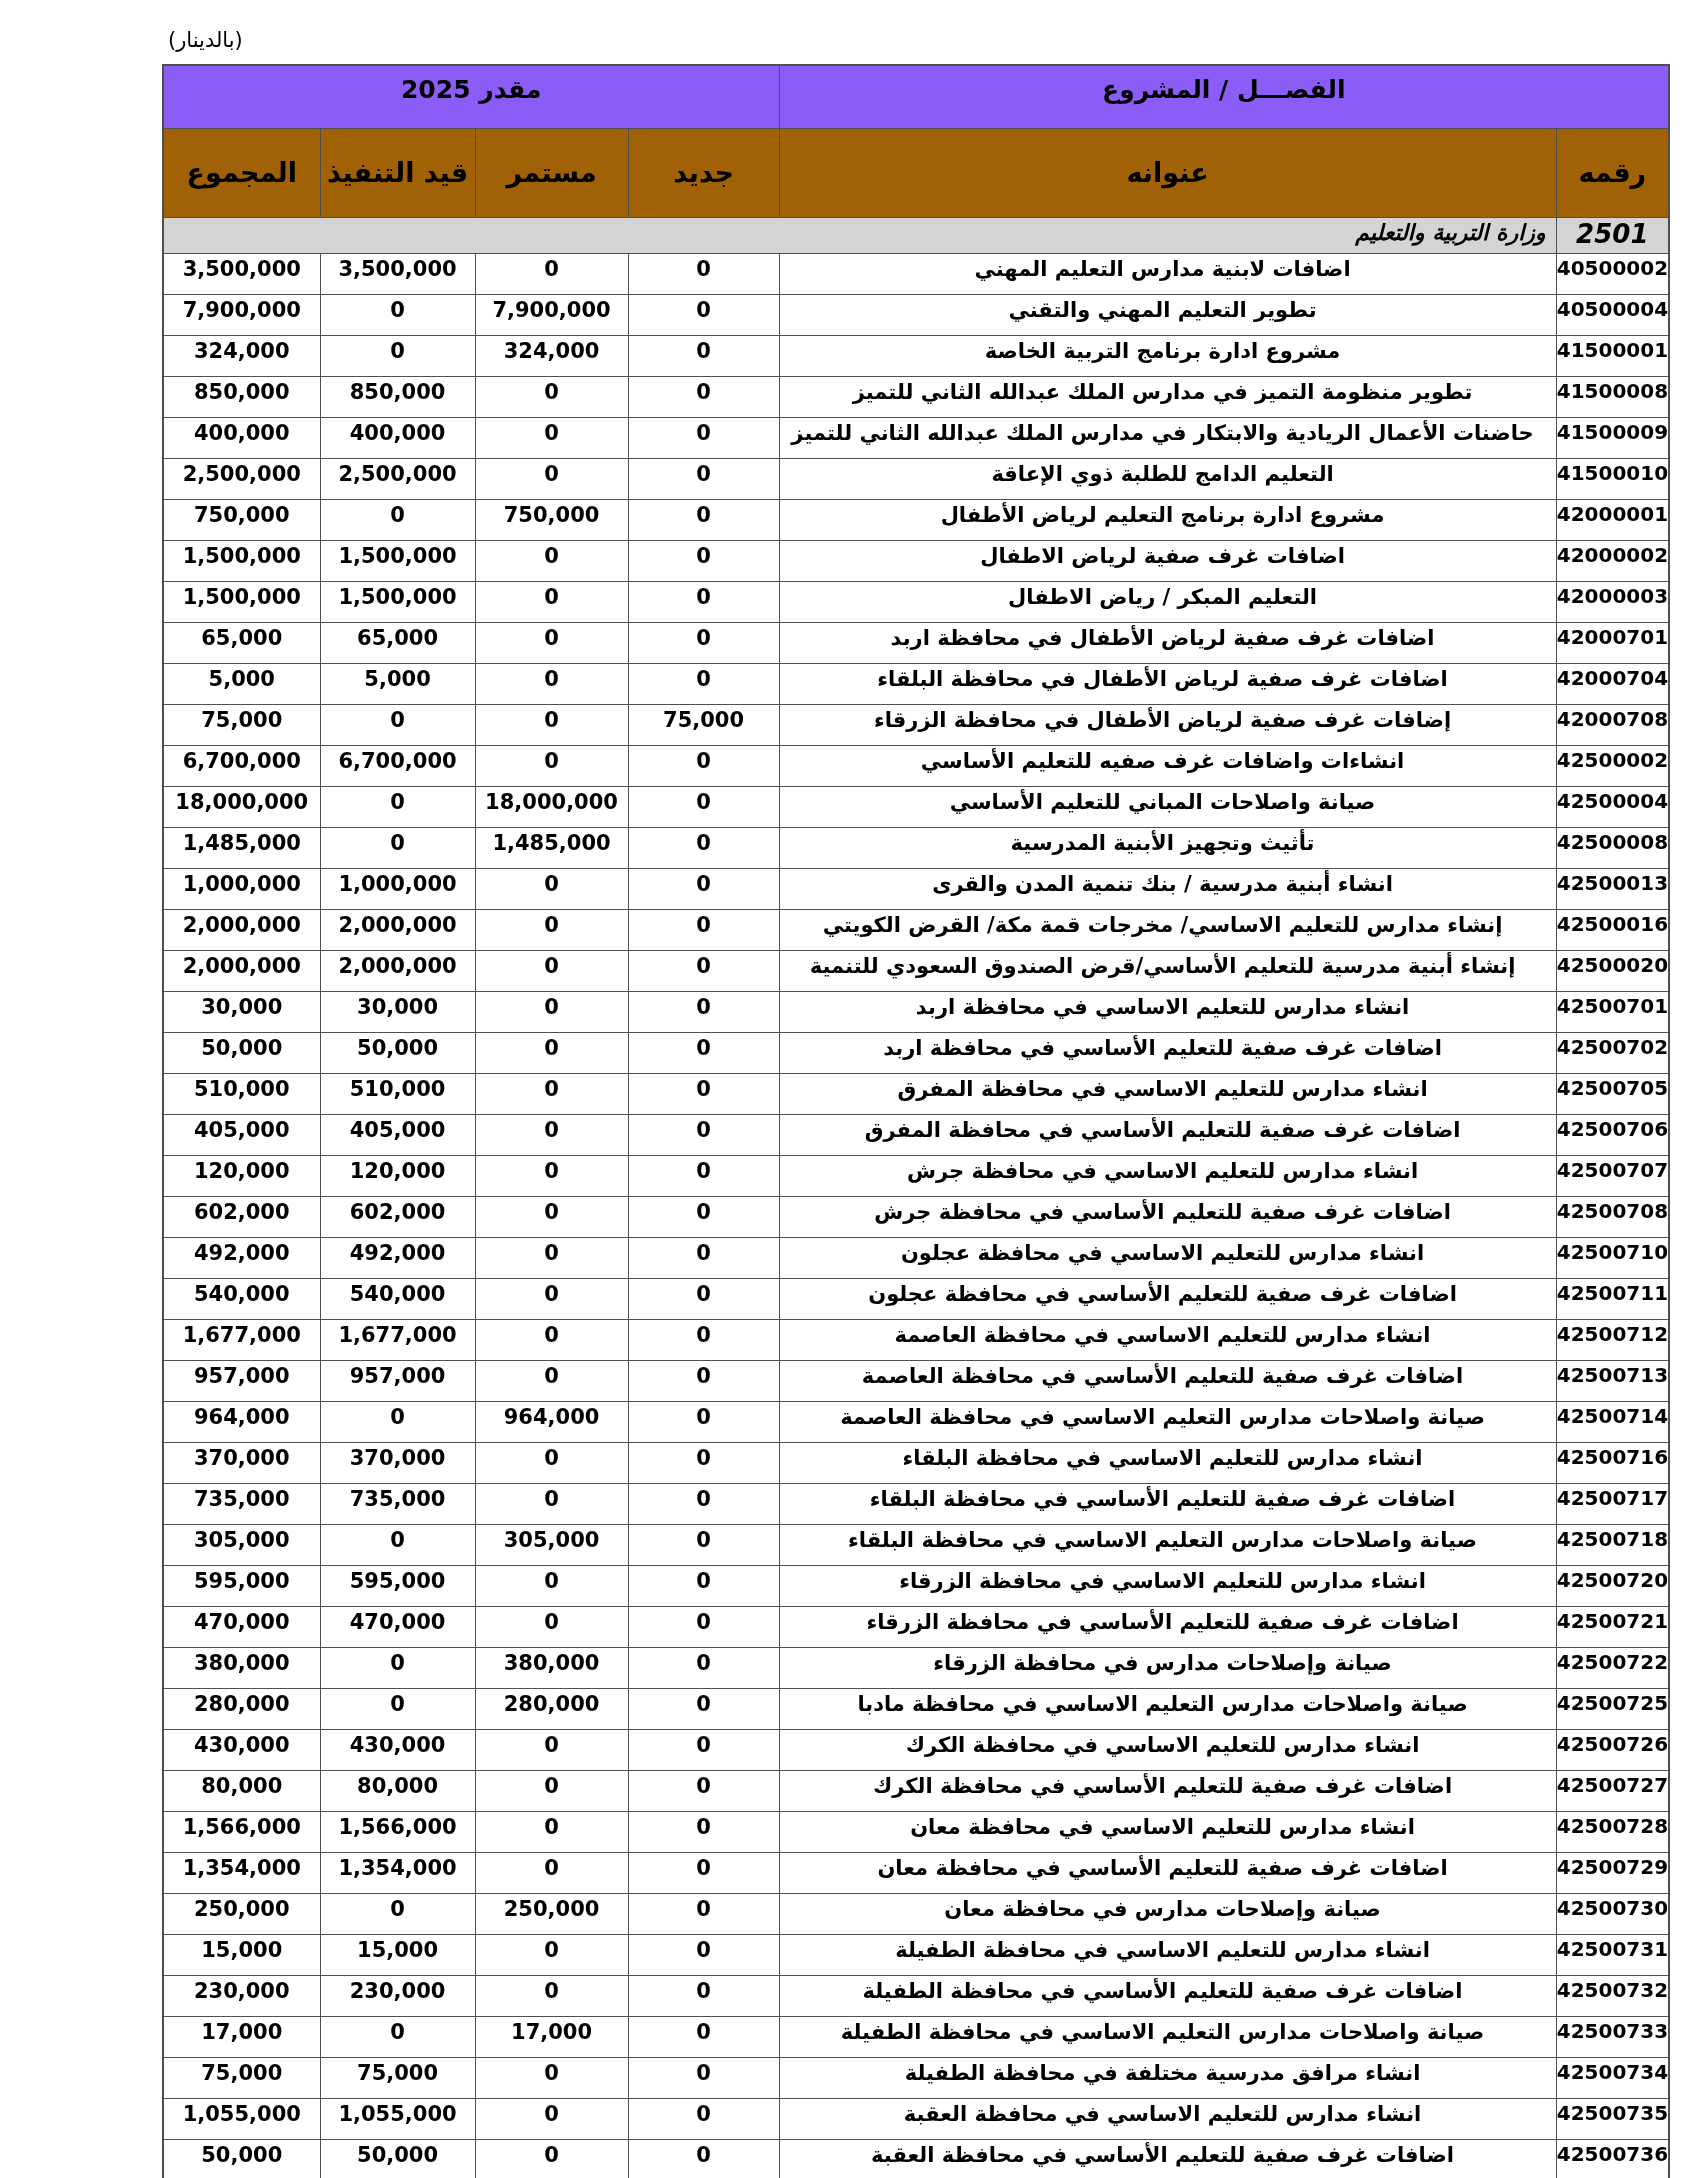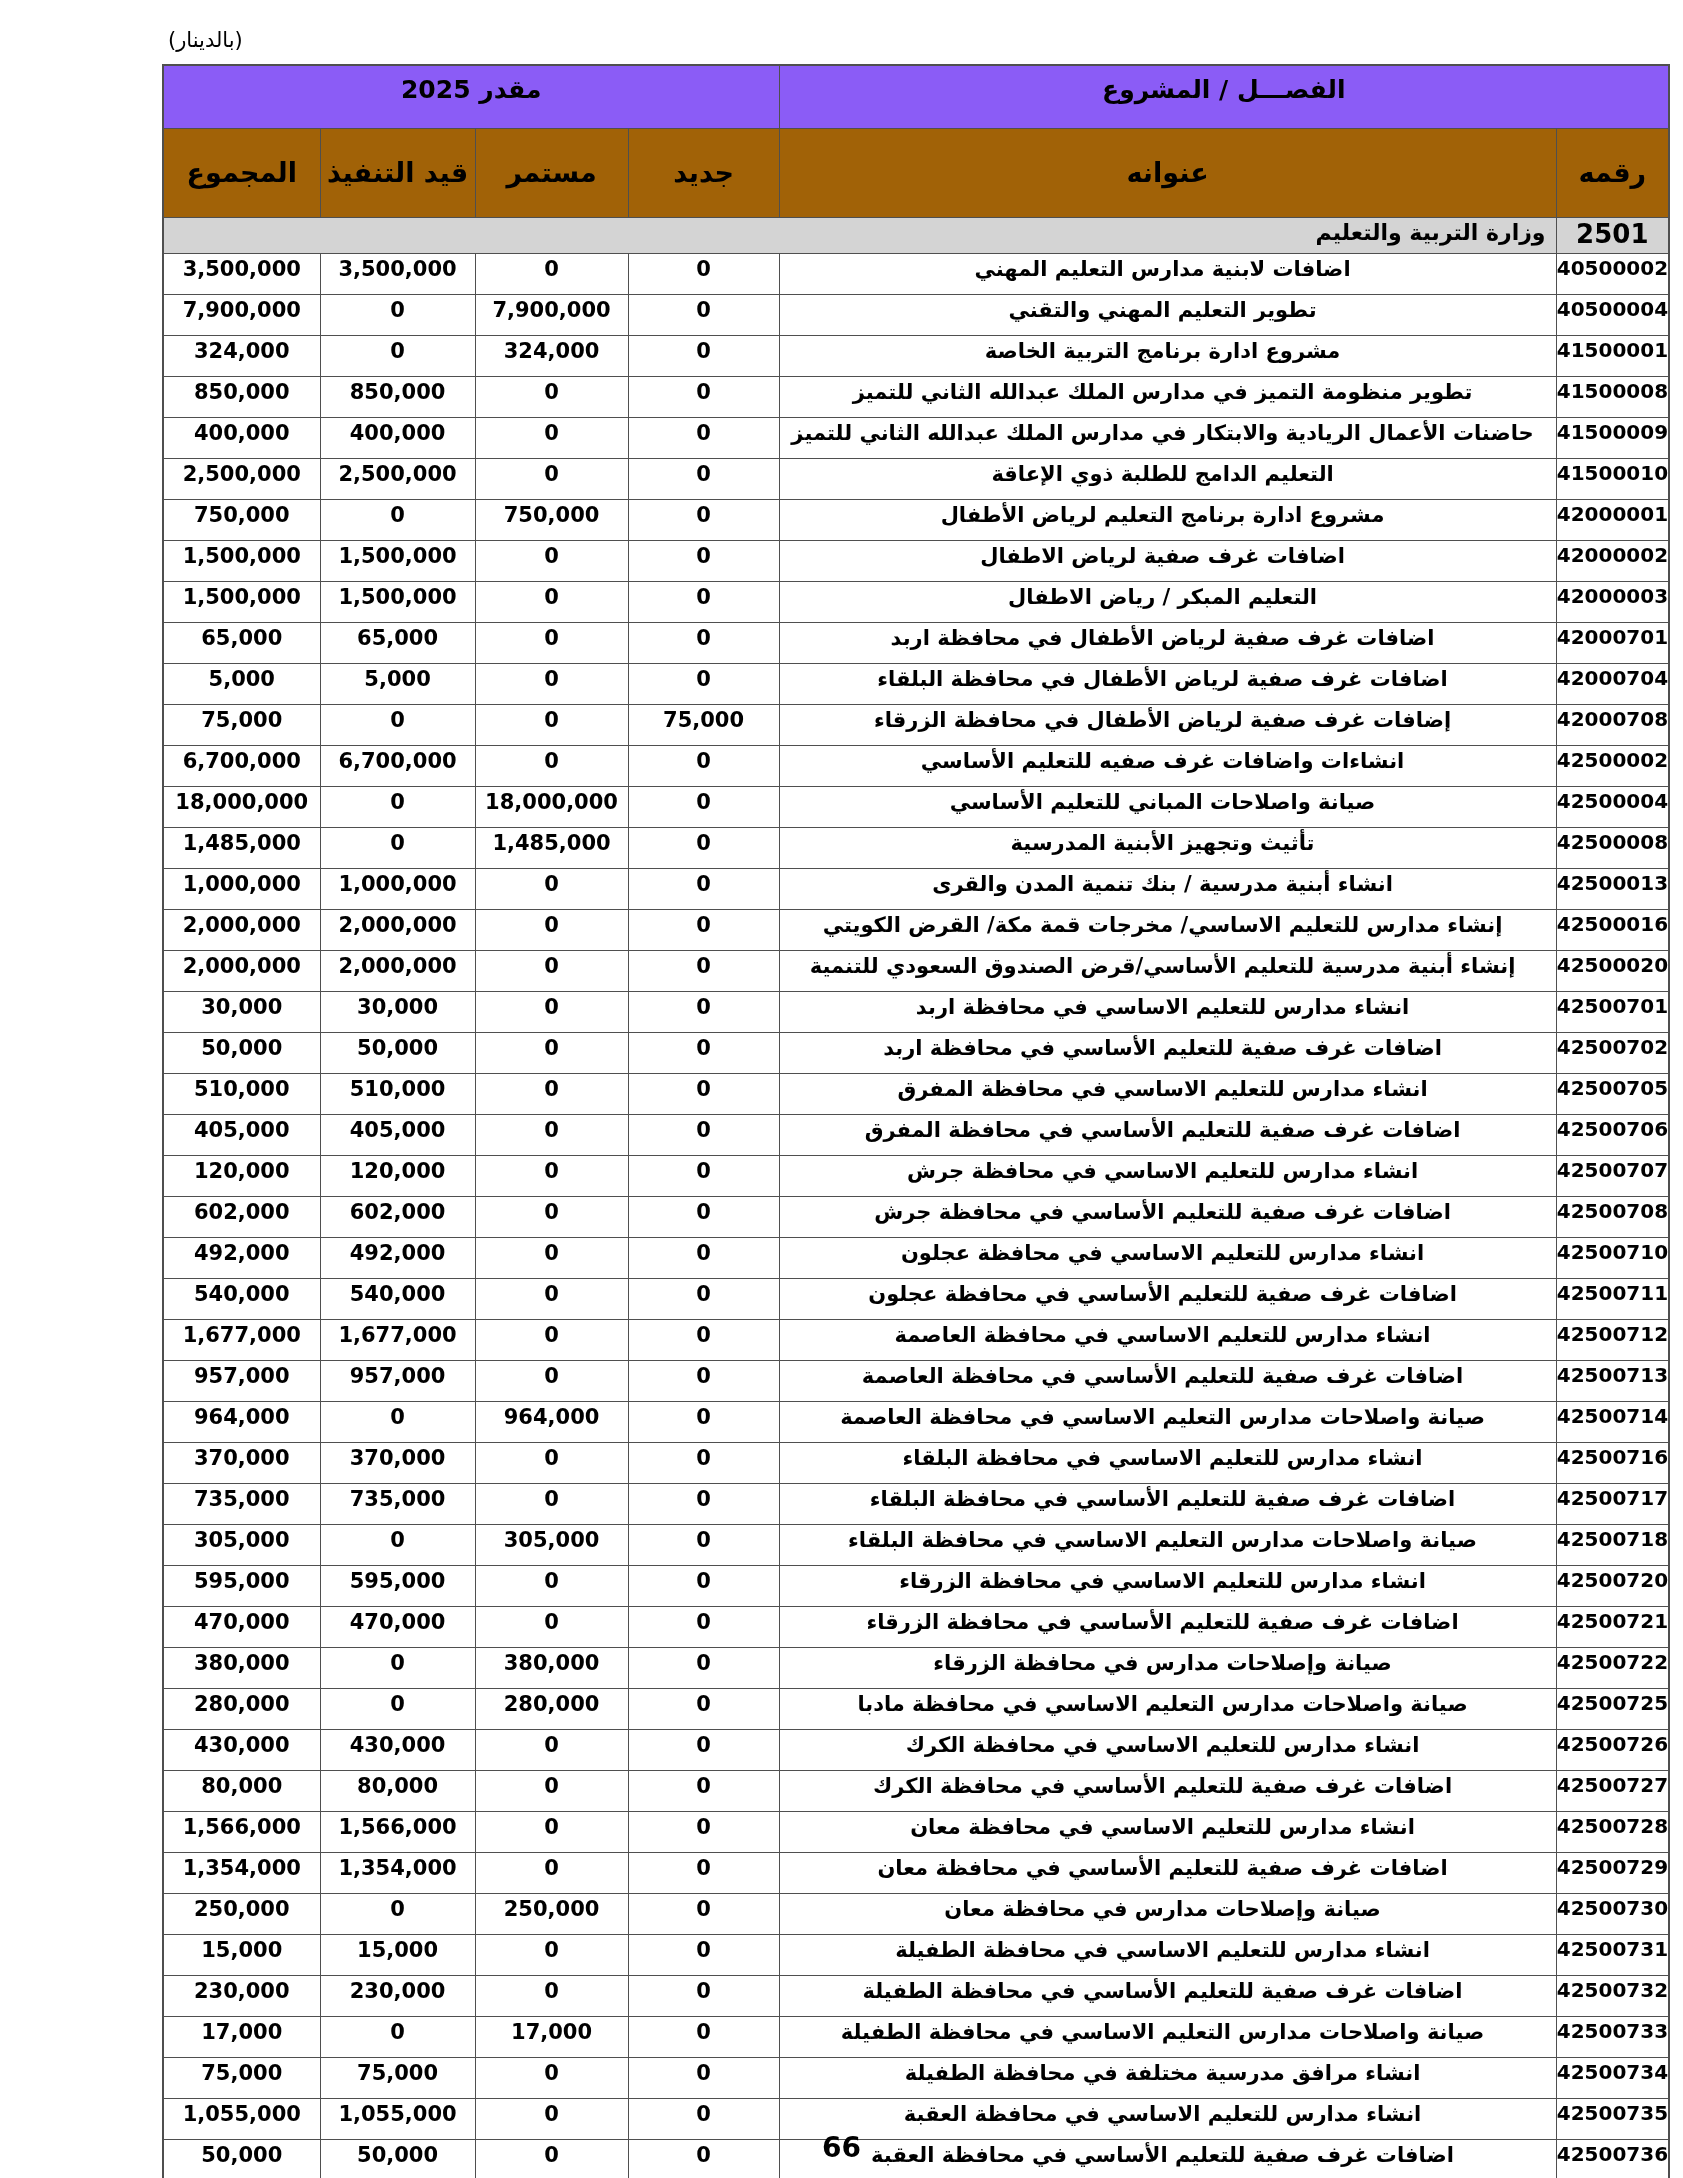--- a/index.html
+++ b/index.html
@@ -52,20 +52,21 @@
     background:#a16207;
     font-size:27px;
     padding-top:28px;
   }
   tr.section-row td{
     height:33px;
     background:#d4d4d4;
     font-size:22px;
     padding-top:2px;
     line-height:1.2;
+    font-style:italic;
   }
   tr.section-row td.sec-num{
     text-align:center;
     font-size:26px;
     padding-top:1px;
     margin-left:42px;
   }
   tr.section-row td.sec-title{
     text-align:right;
     padding-right:10px;
@@ -504,16 +505,15 @@
           <td class="code">442500737</td>
           <td class="ttl">صيانة مرافق مدرسية مختلفة في محافظة العقبة</td>
           <td class="num">0</td>
           <td class="num">204,000</td>
           <td class="num">0</td>
           <td class="num">204,000</td>
         </tr>
       </tbody>
   </table>
 
-  <div class="page-number">66</div>
 
 </div>
 
 
 </body></html>

